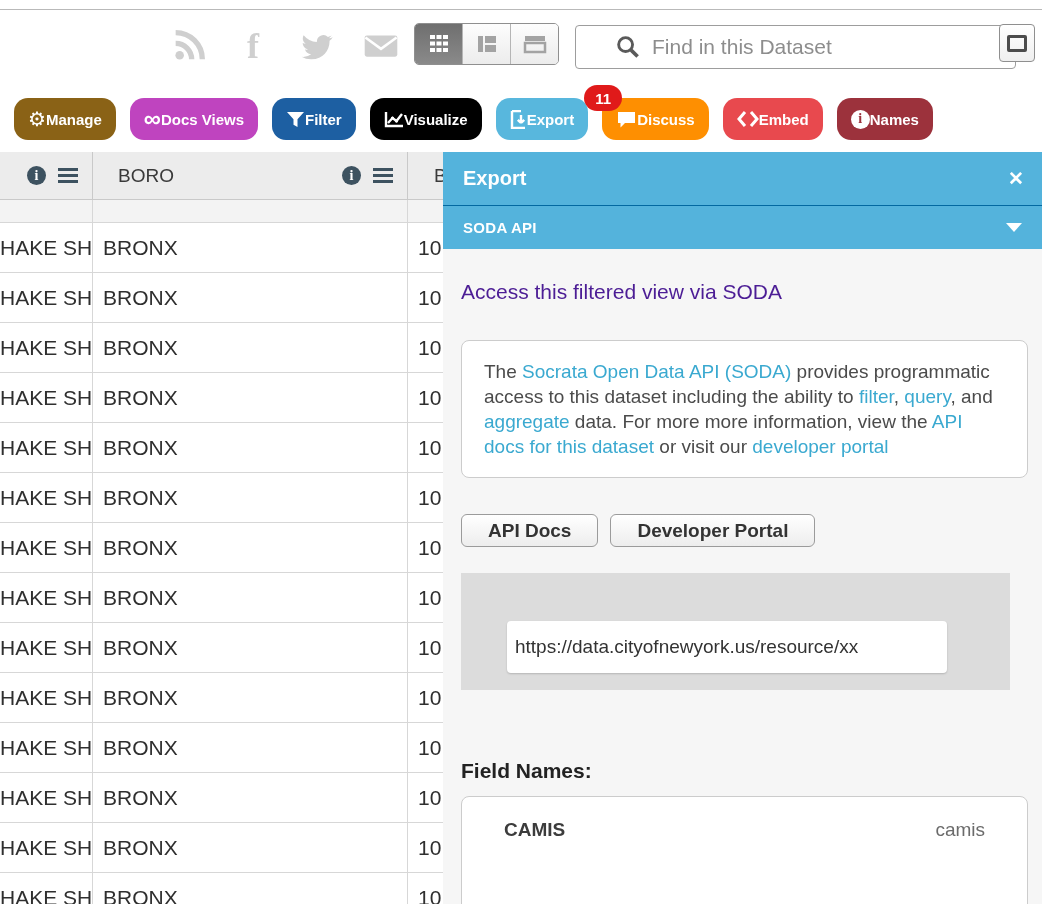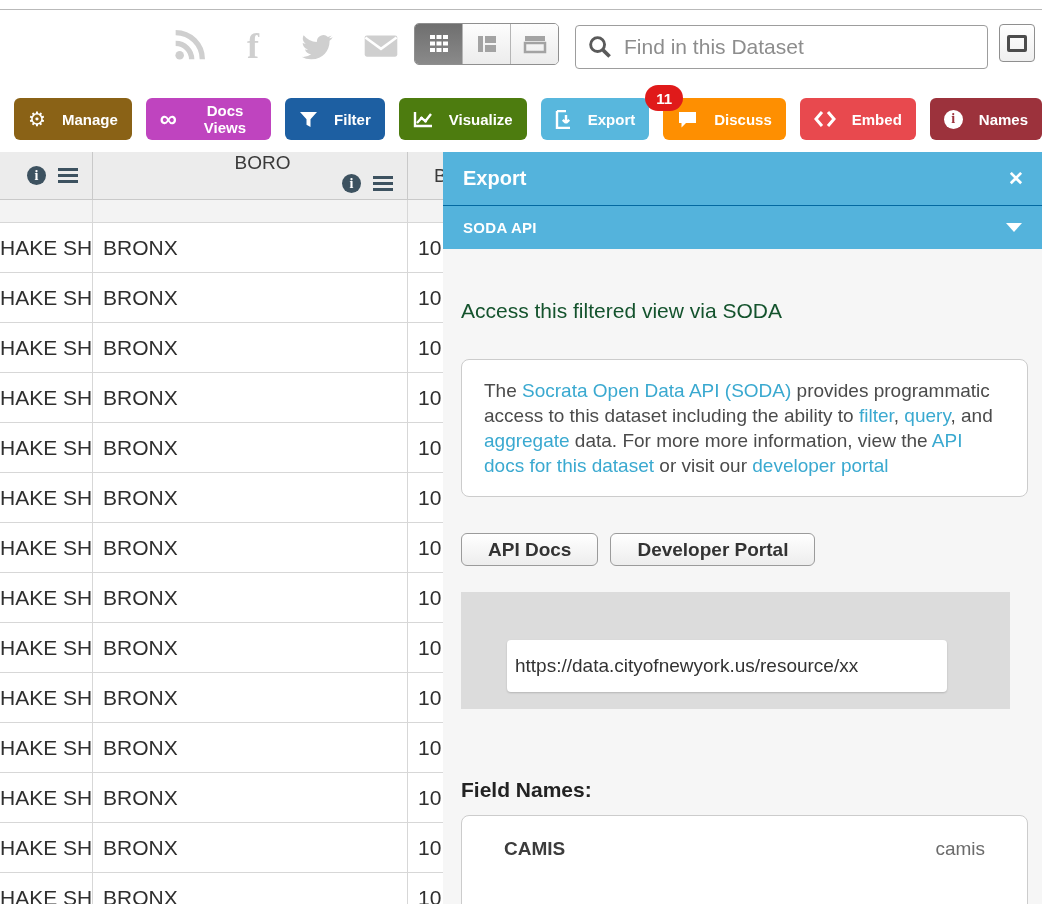--- a/index.html
+++ b/index.html
@@ -13,34 +13,34 @@
   .fb-f{font-family:"Liberation Serif",serif;font-weight:bold;font-size:36px;color:#cfcfcf;line-height:1;}
 
   .view-toggles{position:absolute;left:414px;top:23px;width:143px;height:40px;display:flex;
     border:1px solid #8f8f8f;border-radius:5px;overflow:hidden;background:#f6f6f6;}
   .vt{flex:1;display:flex;align-items:center;justify-content:center;border-right:1px solid #b5b5b5;
       background:linear-gradient(#fdfdfd,#ececec);cursor:pointer;}
   .vt:last-child{border-right:none;}
   .vt.active{background:linear-gradient(#6f6f6f,#8a8a8a);}
 
   .search-box{position:absolute;left:575px;top:25px;width:411px;height:42px;background:#fff;
-    border:1px solid #9d9d9d;border-radius:4px;display:flex;align-items:center;}
+    border:1px solid #9d9d9d;border-radius:4px;display:flex;align-items:center;padding-left:28px;}
   .search-box svg{margin:0 10px 0 12px;}
   .search-box input{border:none;outline:none;flex:1;font-size:21px;color:#333;
     font-family:"Liberation Sans",sans-serif;background:transparent;}
   .search-box input::placeholder{color:#8d8d8d;}
 
   .fullscreen-btn{position:absolute;left:999px;top:24px;width:34px;height:36px;background:linear-gradient(#fff,#efefef);
     border:1px solid #8f8f8f;border-radius:4px;display:flex;align-items:center;justify-content:center;cursor:pointer;}
   .fullscreen-btn .inner{width:14px;height:11px;border:3px solid #4c4c4c;border-radius:2px;}
 
   
   .toolbar{position:absolute;left:14px;top:98px;display:flex;gap:14px;}
-  .tbtn{position:relative;height:42px;border:none;border-radius:6px;color:#fff;display:flex;
-    align-items:center;justify-content:center;gap:16px;font-size:15px;font-weight:bold;
+  .tbtn{position:relative;height:42px;border:none;border-radius:14px;color:#fff;display:flex;
+    align-items:center;justify-content:center;gap:0;font-size:15px;font-weight:bold;
     font-family:"Liberation Sans",sans-serif;cursor:pointer;padding:0 14px;}
   .tbtn .ic{display:inline-flex;align-items:center;justify-content:center;}
   .tbtn.active-ring{box-shadow:0 0 0 4px #ffffff;}
   .glyph-ic{font-weight:normal;line-height:1;}
   .circle-i{display:inline-flex;width:19px;height:19px;border-radius:50%;background:#fff;
     align-items:center;justify-content:center;font-weight:bold;font-size:14px;
     font-family:"Liberation Serif",serif;}
   .badge{position:absolute;left:-18px;top:-13px;min-width:24px;height:26px;padding:0 7px;border-radius:14px;
     display:flex;align-items:center;justify-content:center;color:#fff;font-size:15px;font-weight:bold;}
 
@@ -53,34 +53,34 @@
   .info-ic{display:inline-flex;width:19px;height:19px;border-radius:50%;background:#3d5260;color:#fff;
     align-items:center;justify-content:center;font-family:"Liberation Serif",serif;font-weight:bold;font-size:14px;}
   .menu-ic{display:inline-block;width:20px;height:15px;
     background:repeating-linear-gradient(#3d5260 0 3px,transparent 3px 6px);}
   .t-strip{display:flex;height:22px;background:#f3f3f3;border-bottom:1px solid #d7d7d7;}
   .t-strip .sc{border-right:1px solid #d7d7d7;box-sizing:border-box;height:100%;}
   .t-row{display:flex;height:49px;background:#fff;border-bottom:1px solid #d7d7d7;}
   .t-row .dc{display:flex;align-items:center;border-right:1px solid #d7d7d7;box-sizing:border-box;
     font-size:21px;color:#2f2f2f;overflow:hidden;white-space:nowrap;}
   .c1{width:93px;}  .c2{width:315px;padding-left:10px;} .c3{width:634px;padding-left:10px;}
-  .h1{width:93px;}  .h2{width:315px;padding-left:25px;flex-direction:column;} .h3{width:634px;padding-left:26px;}
+  .h1{width:93px;}  .h2{width:315px;padding-left:25px;} .h3{width:634px;padding-left:26px;}
   .clip{margin-left:-14px;white-space:nowrap;}
 
   
   .panel{position:absolute;left:443px;top:152px;width:599px;height:752px;background:#f6f6f6;overflow:hidden;}
   .panel-head{height:53px;background:#54b3dc;display:flex;align-items:center;}
   .panel-title{color:#fff;font-weight:bold;font-size:20px;margin-left:20px;}
   .panel-close{margin-left:auto;margin-right:18px;color:#fff;font-weight:bold;font-size:19px;cursor:pointer;line-height:1;}
   .soda-bar{height:43px;background:#54b3dc;border-top:1px solid #0369a1;display:flex;align-items:center;cursor:pointer;}
   .soda-label{color:#fff;font-weight:bold;font-size:15px;margin-left:20px;letter-spacing:.3px;}
   .chev-down{margin-left:auto;margin-right:20px;width:0;height:0;
     border-left:8px solid transparent;border-right:8px solid transparent;border-top:9px solid #fff;}
   .panel-body{padding:0 14px 0 18px;}
-  .intro{margin-top:50px;font-size:21px;color:#14532d;}
+  .intro{margin-top:31px;font-size:21px;color:#4c1d95;}
   .desc-box{margin-top:36px;background:#fff;border:1px solid #ccc;border-radius:8px;
     padding:18px 22px;font-size:19px;line-height:25px;color:#4b4b4b;}
   .desc-box .link{color:#3aa9d0;cursor:pointer;}
   .panel-btns{margin-top:36px;display:flex;gap:12px;}
   .pbtn{height:33px;background:linear-gradient(#ffffff,#ededed);border:1px solid #9b9b9b;border-radius:6px;
     font-size:19px;font-weight:bold;color:#333;font-family:"Liberation Sans",sans-serif;
     padding:0 26px;cursor:pointer;}
   .sect-heading{margin-top:42px;font-size:21px;font-weight:bold;color:#222;}
   .endpoint-box{margin-top:26px;margin-right:18px;height:117px;background:#dcdcdc;position:relative;}
   .endpoint-box input{position:absolute;left:46px;top:48px;width:428px;height:52px;border:none;border-radius:4px;
@@ -177,21 +177,21 @@
       <span>Docs Views</span>
     </button>
     <button class="tbtn" style="background: rgb(29, 95, 162);">
       <span class="ic">
         <svg width="19" height="17" viewBox="0 0 19 17">
             <path d="M1 1h17l-6.5 7.2V16l-4-2.2V8.2z" fill="#fff"></path>
           </svg>
       </span>
       <span>Filter</span>
     </button>
-    <button class="tbtn" style="background: #4d7c0f;">
+    <button class="tbtn" style="background: #000000;">
       <span class="ic">
         <svg width="20" height="17" viewBox="0 0 20 17">
             <path d="M2 1v14h17" stroke="#fff" stroke-width="2.4" fill="none"></path>
             <path d="M4 12l4.5-5 4 3 5.5-7" stroke="#fff" stroke-width="2.4" fill="none"></path>
             <circle cx="8.5" cy="7" r="1.6" fill="#fff"></circle>
             <circle cx="12.5" cy="10" r="1.6" fill="#fff"></circle>
           </svg>
       </span>
       <span>Visualize</span>
     </button>

